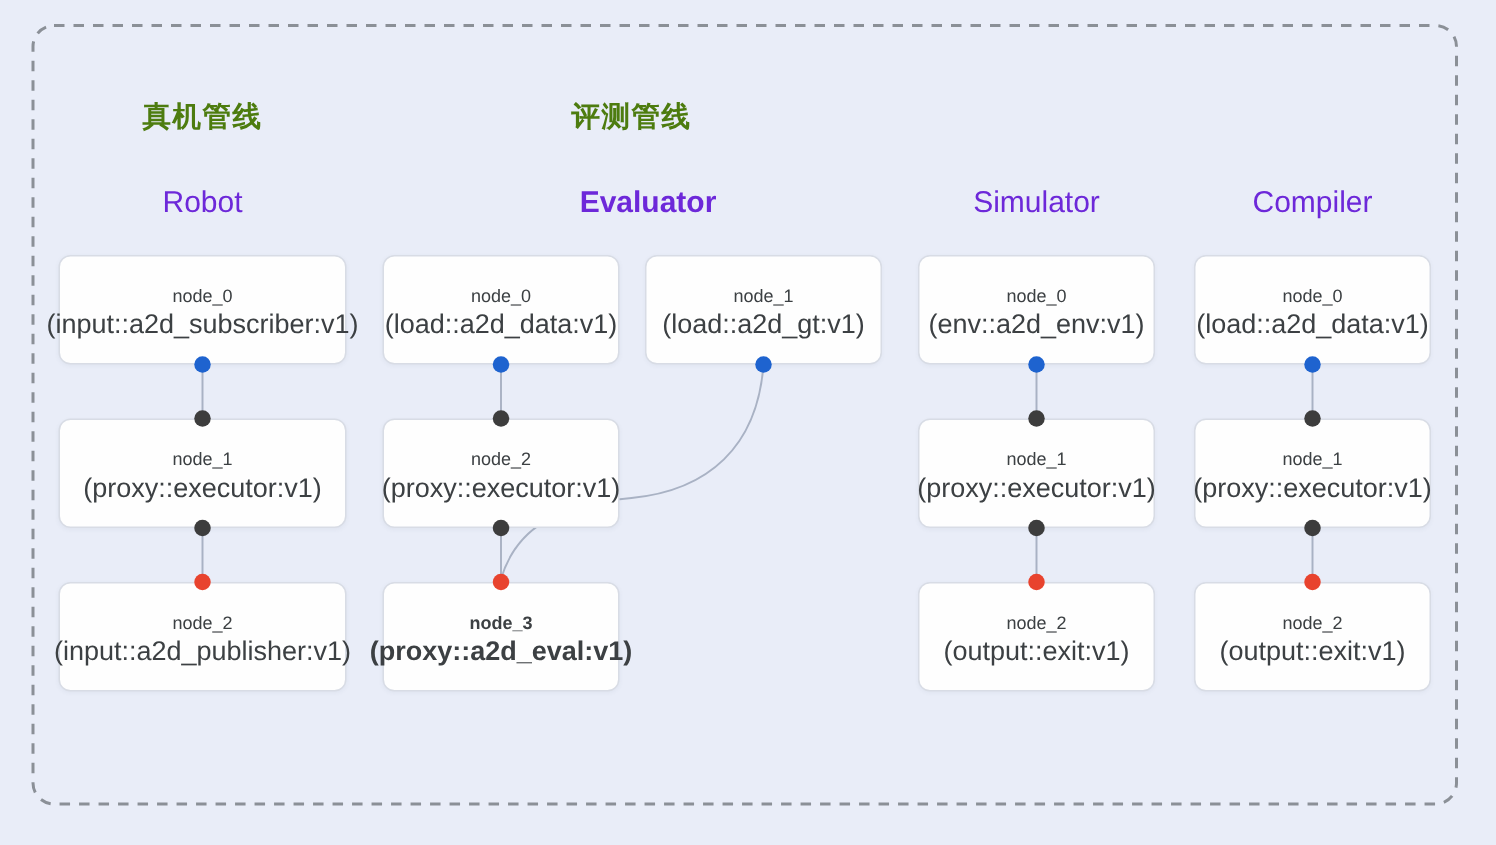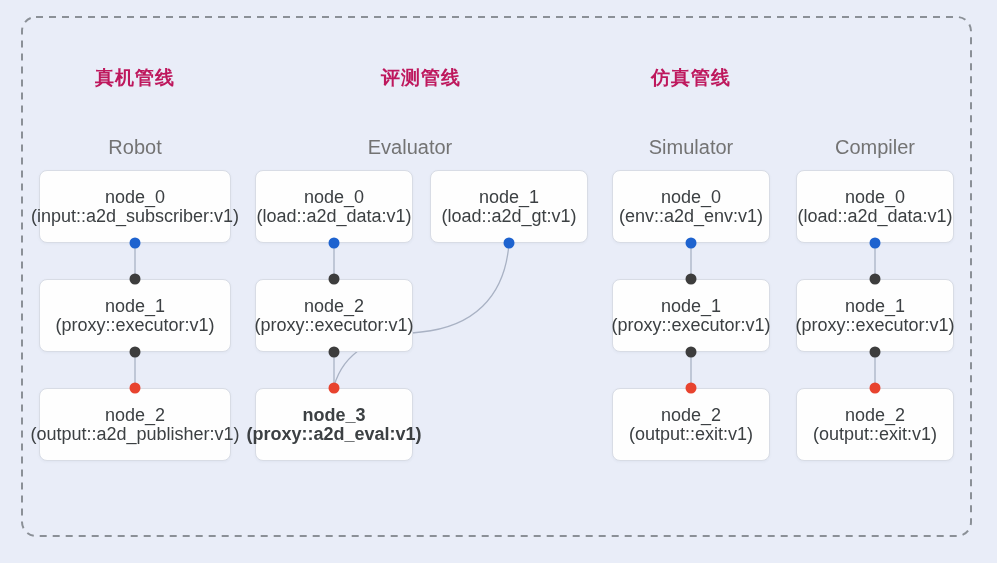--- a/index.html
+++ b/index.html
@@ -20,49 +20,48 @@
     pointer-events: none;
   }
   .pipeline-header {
     position: absolute;
     width: 220px;
     text-align: center;
   }
   .title-zh {
     font-size: 19px;
     font-weight: 600;
-    color: #be185d;
+    color: #4d7c0f;
     letter-spacing: 1px;
   }
   .title-en {
     position: absolute;
     width: 220px;
     text-align: center;
     font-size: 20px;
     font-weight: 400;
-    color: #737373;
-    margin-top: 12px;
+    color: #6d28d9;
   }
   .node-box {
     position: absolute;
     height: 73px;
     background: #fefefe;
     border: 1px solid #d8dce5;
     border-radius: 8px;
     box-sizing: border-box;
     display: flex;
     flex-direction: column;
     align-items: center;
     justify-content: center;
     gap: 3px;
     z-index: 2;
     box-shadow: 0 1px 3px rgba(60,70,100,0.05);
   }
   .node-name {
-    font-size: 18px;
+    font-size: 12px;
     color: #3c4043;
     line-height: 16px;
   }
   .node-impl {
     font-size: 18px;
     color: #3c4043;
     line-height: 16px;
   }
   .w192 { width: 192px; }
   .w158 { width: 158px; }
@@ -94,40 +93,37 @@
   </svg>
 
   <div class="pipeline-header" style="left:25px; top:65px;">
     <span class="title-zh">真机管线</span>
   </div>
   <div class="title-en" style="left:25px; top:124px;">Robot</div>
 
   <div class="pipeline-header" style="left:311px; top:65px;">
     <span class="title-zh">评测管线</span>
   </div>
-  <div class="title-en" style="left:300px; top:124px;">Evaluator</div>
+  <div class="title-en" style="left:322px; top:124px;font-weight:bold;">Evaluator</div>
 
-  <div class="pipeline-header" style="left:581px; top:65px;">
-    <span class="title-zh">仿真管线</span>
-  </div>
   <div class="title-en" style="left:581px; top:124px;">Simulator</div>
 
   <div class="title-en" style="left:765px; top:124px;">Compiler</div>
 
   <div class="node-box w192" style="left:39px; top:170px;">
     <div class="node-name">node_0</div>
     <div class="node-impl">(input::a2d_subscriber:v1)</div>
   </div>
   <div class="node-box w192" style="left:39px; top:279px;">
     <div class="node-name">node_1</div>
     <div class="node-impl">(proxy::executor:v1)</div>
   </div>
   <div class="node-box w192" style="left:39px; top:388px;">
     <div class="node-name">node_2</div>
-    <div class="node-impl">(output::a2d_publisher:v1)</div>
+    <div class="node-impl">(input::a2d_publisher:v1)</div>
   </div>
 
   <div class="node-box w158" style="left:255px; top:170px;">
     <div class="node-name">node_0</div>
     <div class="node-impl">(load::a2d_data:v1)</div>
   </div>
   <div class="node-box w158" style="left:430px; top:170px;">
     <div class="node-name">node_1</div>
     <div class="node-impl">(load::a2d_gt:v1)</div>
   </div>

